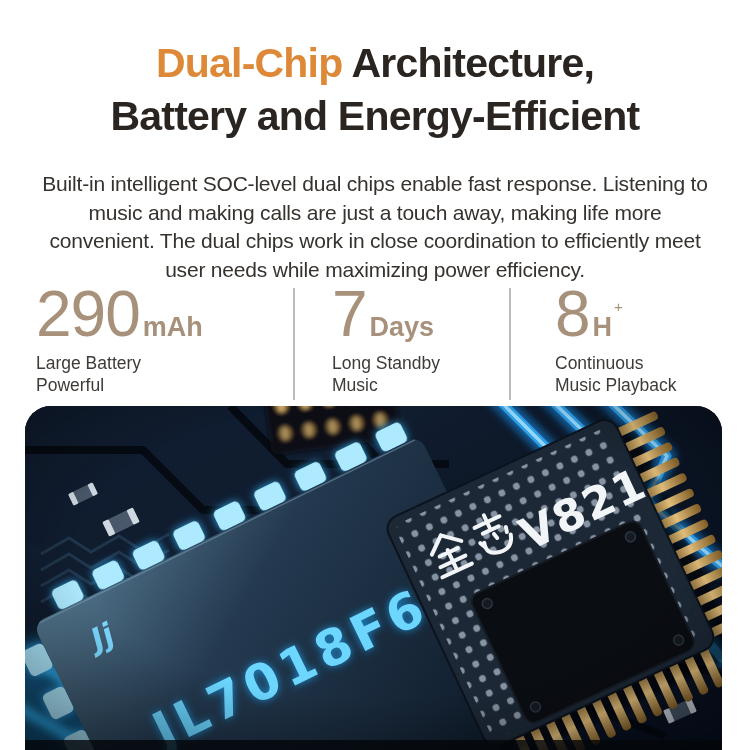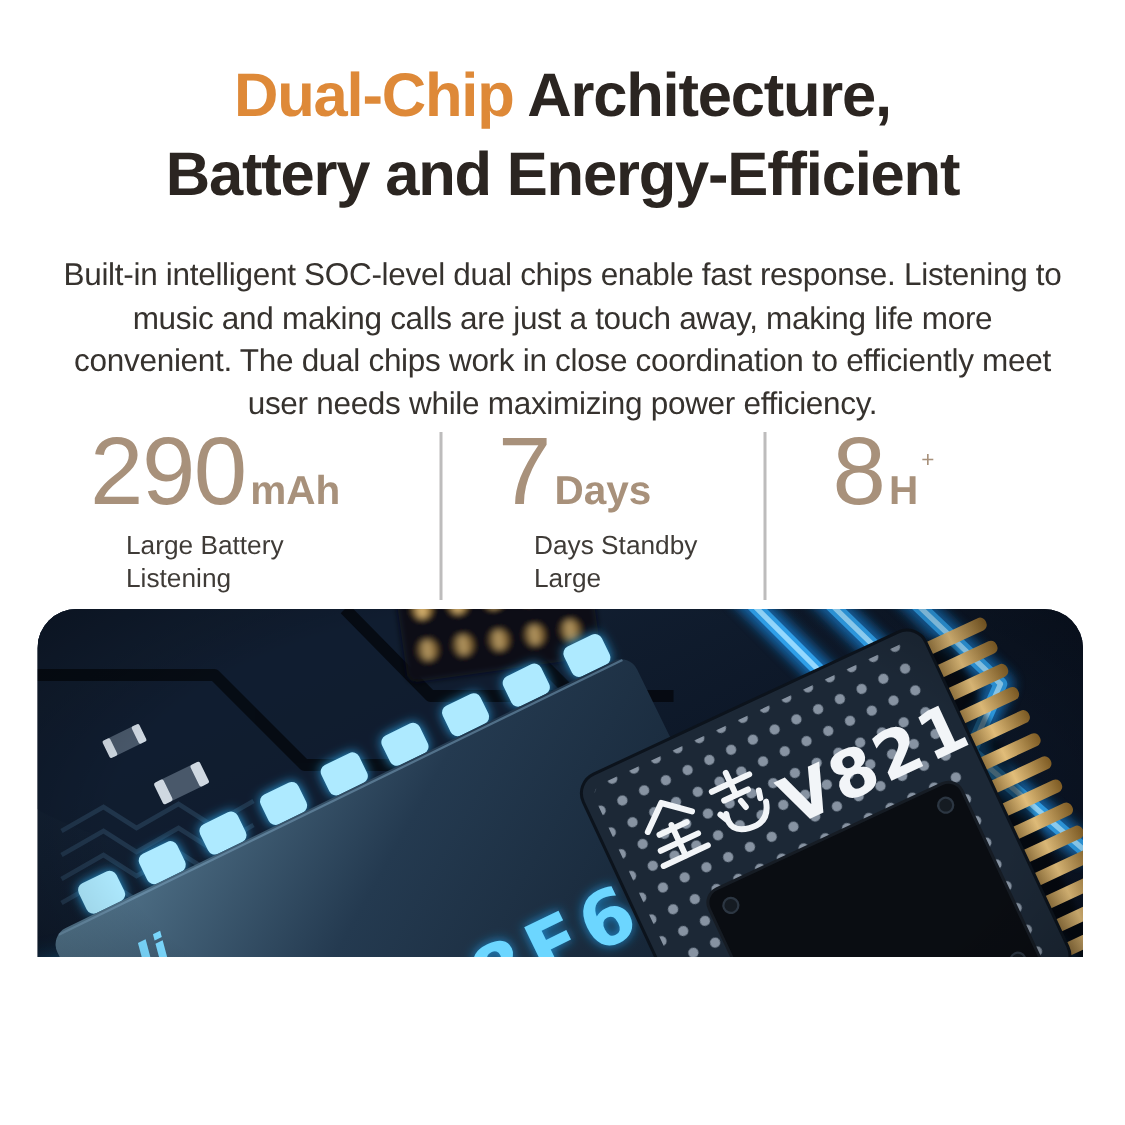--- a/index.html
+++ b/index.html
@@ -1,37 +1,37 @@
 <!DOCTYPE html>
 <html><head>
 <meta charset="utf-8">
 <style>
   html,body{margin:0;padding:0;background:#ffffff;}
   body{font-family:"Liberation Sans",sans-serif;}
-  .canvas{position:relative;width:750px;height:638px;background:#ffffff;overflow:hidden;}
+  .canvas{position:relative;width:750px;height:750px;background:#ffffff;overflow:hidden;}
 
   
   .title{position:absolute;top:10px;left:0;width:750px;text-align:center;
          font-weight:bold;font-size:41px;line-height:53px;letter-spacing:-0.8px;
          color:#2b2521;}
   .title .accent{color:#de8938;}
 
   .desc{position:absolute;top:134px;left:35px;width:680px;text-align:center;
         font-size:21px;line-height:28.5px;color:#36322e;letter-spacing:-0.2px;margin-top:36px;}
 
   
   .stat{position:absolute;top:284px;}
-  .stat-1{left:60px;width:235px;}
+  .stat-1{left:36px;width:235px;}
   .stat-2{left:332px;width:170px;}
   .stat-3{left:555px;width:170px;}
   .stat-value{display:flex;align-items:baseline;gap:3px;color:#a8917b;}
   .stat-value .num{font-size:64px;line-height:60px;font-weight:400;letter-spacing:-1px;}
   .stat-value .unit{font-size:27px;font-weight:700;letter-spacing:0;}
   .stat-value .sup{font-size:15px;font-weight:400;align-self:flex-start;margin-top:14px;margin-left:-1px;}
-  .stat-label{margin-top:9px;font-size:17.5px;line-height:21.5px;color:#3f3b37;margin-left:24px;}
+  .stat-label{margin-top:9px;font-size:17.5px;line-height:21.5px;color:#3f3b37;}
   .stat-divider{position:absolute;top:288px;width:2px;height:112px;background:#bdbcbc;}
   .divider-1{left:293px;}
   .divider-2{left:509px;}
 
   
   .photo{position:absolute;left:25px;top:406px;width:697px;height:344px;
          border-radius:26px 26px 0 0;overflow:hidden;background:#0a1220;}
   .photo svg{display:block;}
 </style>
 </head>
@@ -46,44 +46,48 @@
 
   <p class="desc">Built-in intelligent SOC-level dual chips enable fast response. Listening to music and making calls are just a touch away, making life more convenient. The dual chips work in close coordination to efficiently meet user needs while maximizing power efficiency.</p>
 
   <div class="stat stat-1">
     <div class="stat-value">
       <span class="num">290</span>
       <span class="unit">mAh</span>
     </div>
     <div class="stat-label">
       <div>Large Battery</div>
-      <div>Listening</div>
+      <div>Powerful</div>
     </div>
   </div>
 
   <div class="stat-divider divider-1"></div>
 
   <div class="stat stat-2">
     <div class="stat-value">
       <span class="num">7</span>
       <span class="unit">Days</span>
     </div>
     <div class="stat-label">
-      <div>Days Standby</div>
-      <div>Large</div>
+      <div>Long Standby</div>
+      <div>Music</div>
     </div>
   </div>
 
   <div class="stat-divider divider-2"></div>
 
   <div class="stat stat-3">
     <div class="stat-value">
       <span class="num">8</span>
       <span class="unit">H</span>
       <span class="sup">+</span>
+    </div>
+    <div class="stat-label">
+      <div>Continuous</div>
+      <div>Music Playback</div>
     </div>
   </div>
 
   <div class="photo">
     <svg width="697" height="344" viewBox="0 0 697 344" xmlns="http://www.w3.org/2000/svg">
       <defs>
         <linearGradient id="bgGrad" x1="0" y1="0" x2="1" y2="1">
           <stop offset="0" stop-color="#16263a"></stop>
           <stop offset="0.5" stop-color="#0c1626"></stop>
           <stop offset="1" stop-color="#091120"></stop>

